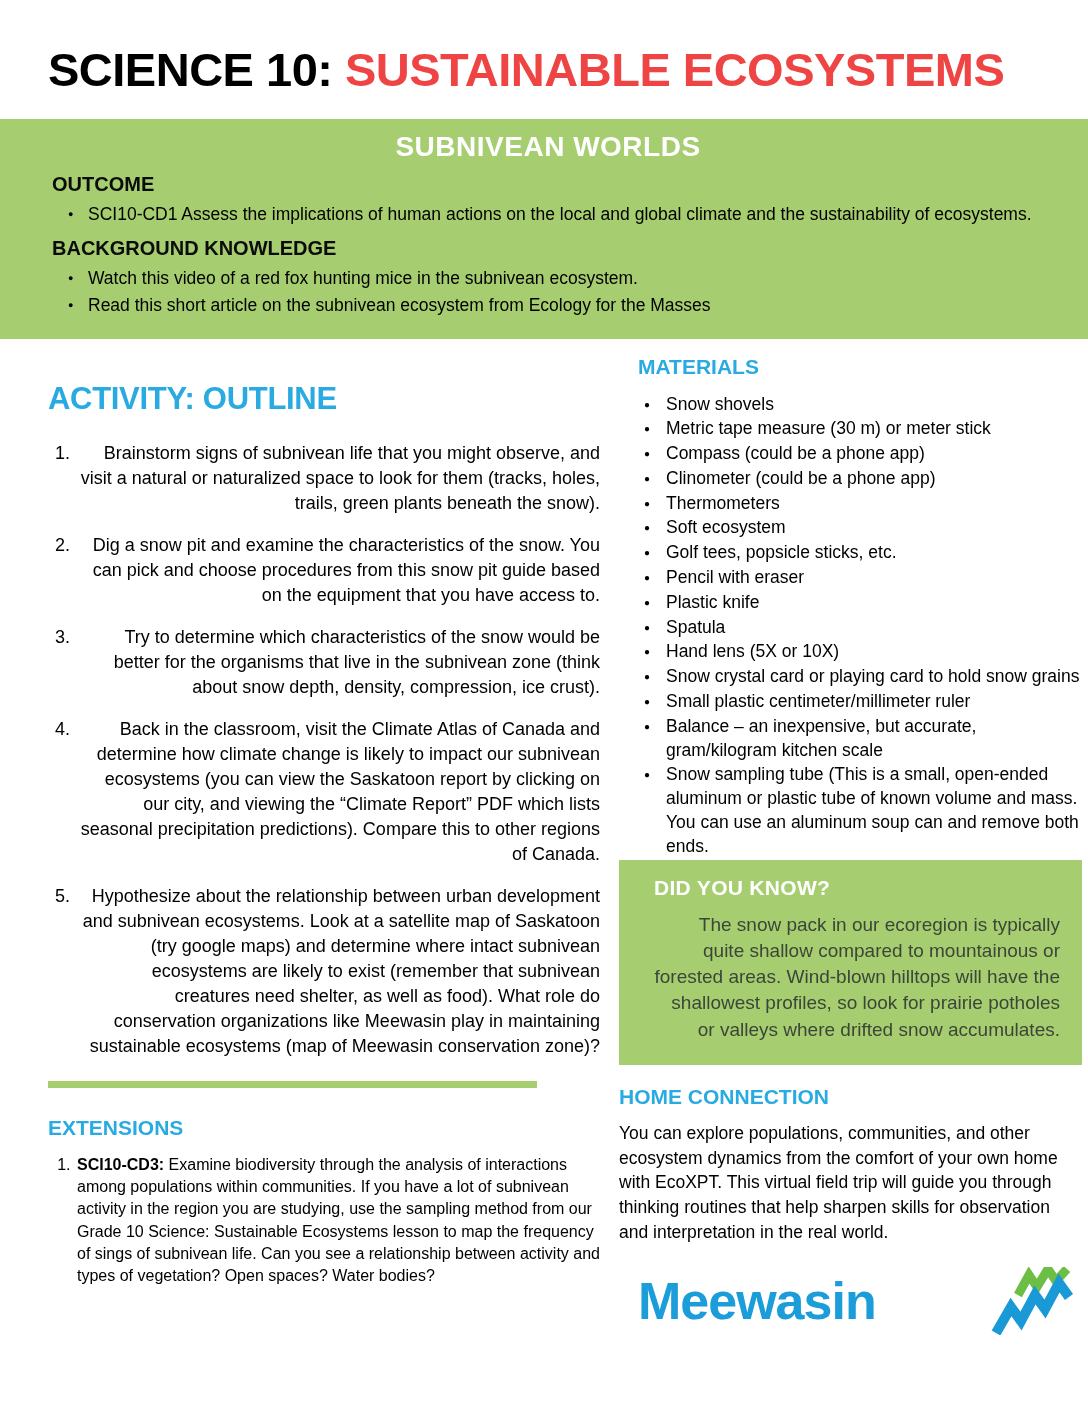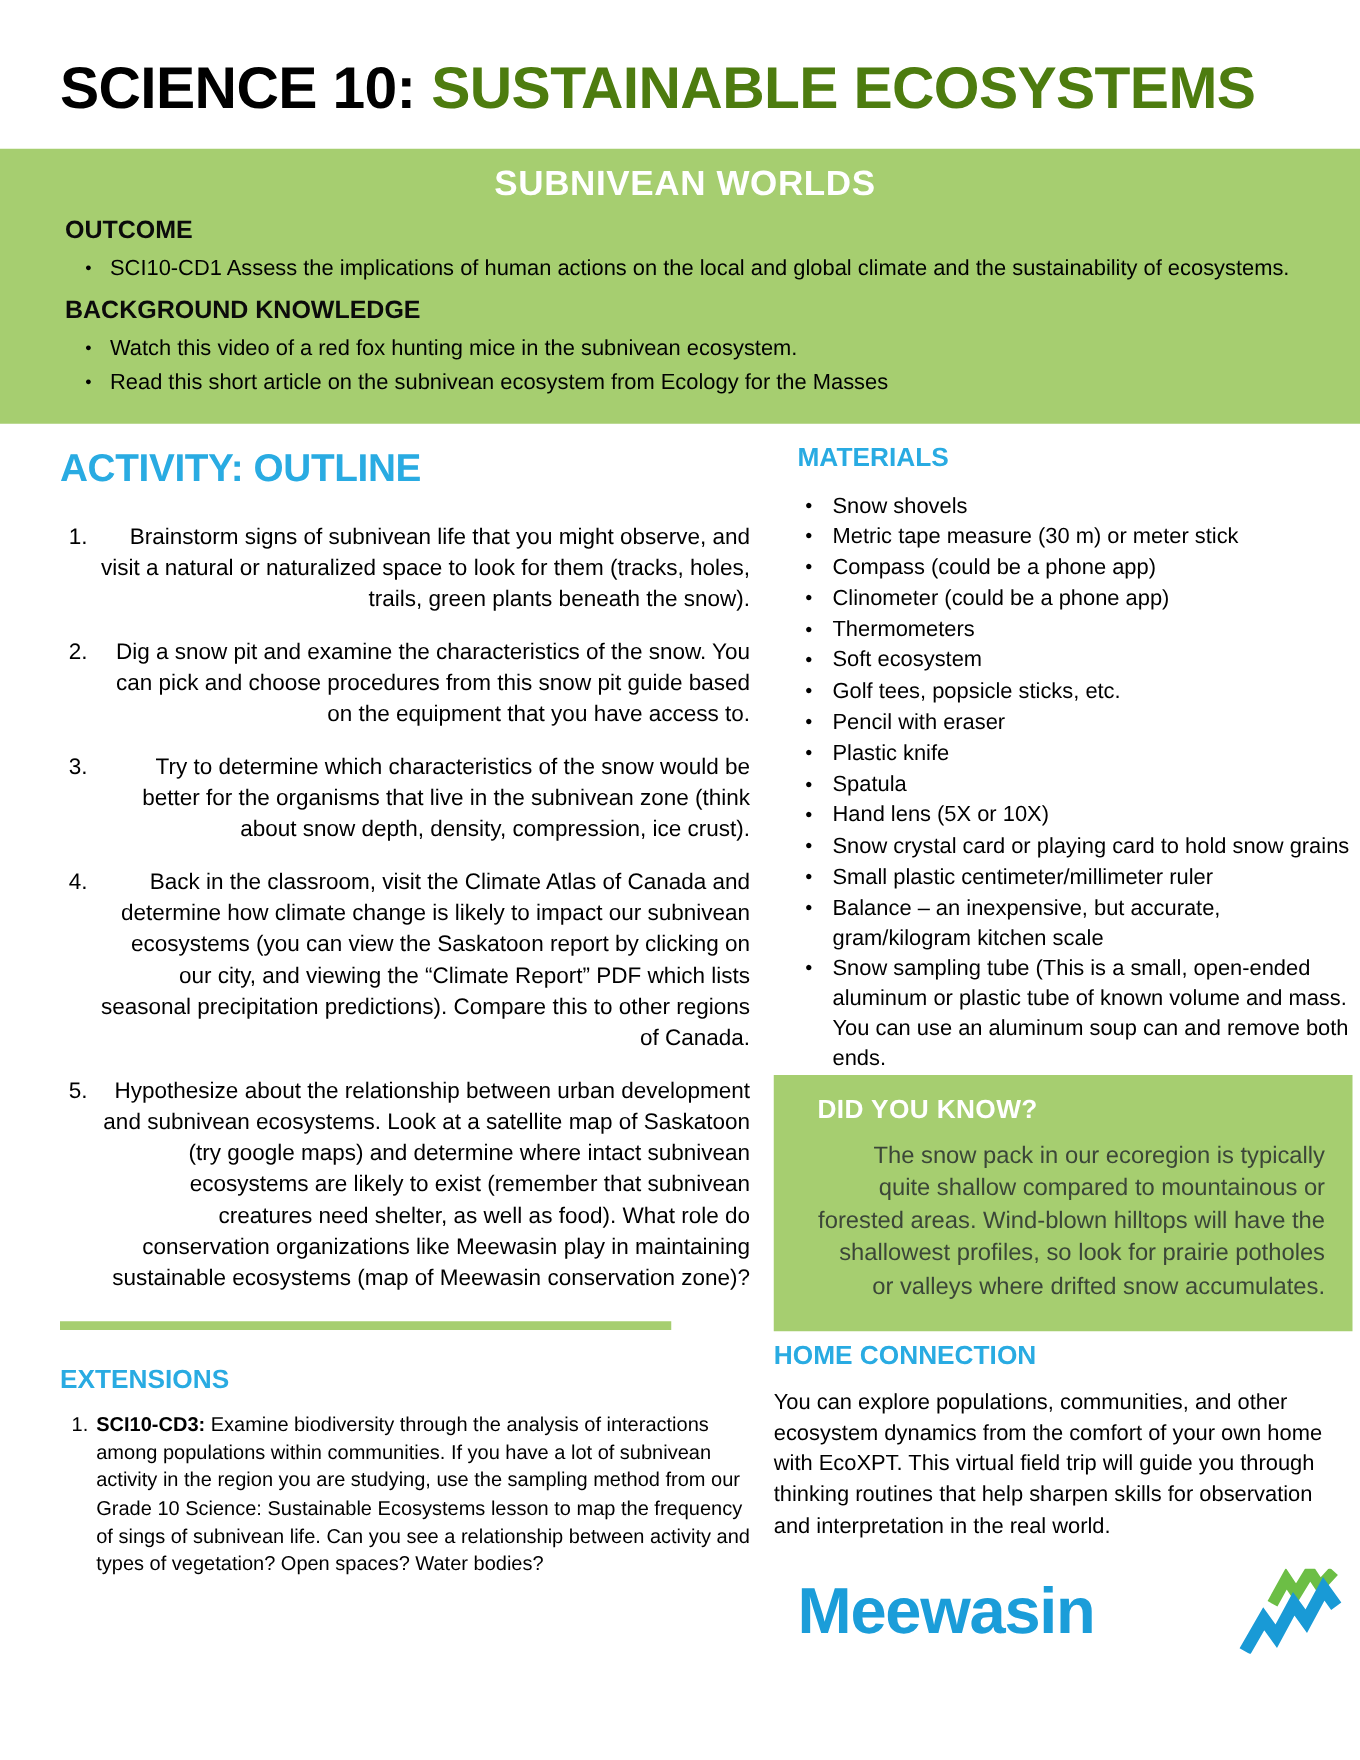--- a/index.html
+++ b/index.html
@@ -11,35 +11,35 @@
     color: #000;
     overflow: hidden;
   }
   .page-title {
     padding: 42px 20px 0 48px;
     font-size: 47px;
     font-weight: bold;
     letter-spacing: -0.5px;
     white-space: nowrap;
   }
-  .page-title .t-blue { color: #4d7c0f; text-align: center; }
+  .page-title .t-blue { color: #ef4444; text-align: center; }
 
   .band {
     margin-top: 22px;
     background: #a6ce70;
     padding: 12px 40px 18px 48px;
   }
   .band h2 { margin: 0 0 6px 0; color: #ffffff; font-size: 28px; letter-spacing: 0.5px; text-align: center; }
   .band h3 { margin: 10px 0 6px 4px; font-size: 20px; color: #0b0b0b; }
   .band ul { margin: 0; padding: 0 0 0 40px; list-style: none; font-size: 17.5px; line-height: 1.4; }
   .band li { position: relative; margin: 0 0 3px 0; }
   .band li::before { content: "●"; position: absolute; left: -20px; top: 6px; font-size: 9px; }
 
   .columns { display: flex; padding: 16px 0 0 48px; gap: 38px; }
-  .col-left  { width: 552px; flex: 0 0 auto; }
+  .col-left  { width: 552px; flex: 0 0 auto; margin-top: 24px; }
   .col-right { width: 450px; flex: 0 0 auto; }
 
   h2.blue-big { margin: 2px 0 24px 0; color: #29abe2; font-size: 31px; letter-spacing: -0.3px; }
   h3.blue-sm  { margin: 0 0 14px 0; color: #29abe2; font-size: 21px; }
 
   .activity-list { margin: 0; padding: 0 0 0 27px; font-size: 18px; line-height: 1.39; text-align: right; }
   .activity-list li { margin: 0 0 17px 0; padding-left: 2px; }
 
   .divider { height: 7px; background: #a6ce70; width: 489px; margin: 22px 0 28px 0; }
 
@@ -54,21 +54,21 @@
   .dyk {
     margin: 0 0 0 -19px;
     background: #a6ce70;
     padding: 16px 22px 22px 35px;
     width: 463px;
   }
   .dyk h4 { margin: 0 0 12px 0; color: #ffffff; font-size: 21px; letter-spacing: 0.3px; }
   .dyk p { margin: 0; font-size: 19px; line-height: 1.38; color: #3b4638; text-align: right; }
 
   .home { margin-left: -19px; width: 460px; }
-  .home h3 { margin: 8px 0 12px 0; }
+  .home h3 { margin: 20px 0 12px 0; }
   .home p { margin: 0; font-size: 17.5px; line-height: 1.42; }
 
   .logo-row {
     display: flex; align-items: center; justify-content: space-between;
     margin: 22px 8px 0 0; gap: 10px;
   }
   .logo-text { color: #1b9dd9; font-size: 52px; font-weight: bold; letter-spacing: -1px; }
   .logo-mark { width: 92px; height: 68px; }
 </style>
 </head>

